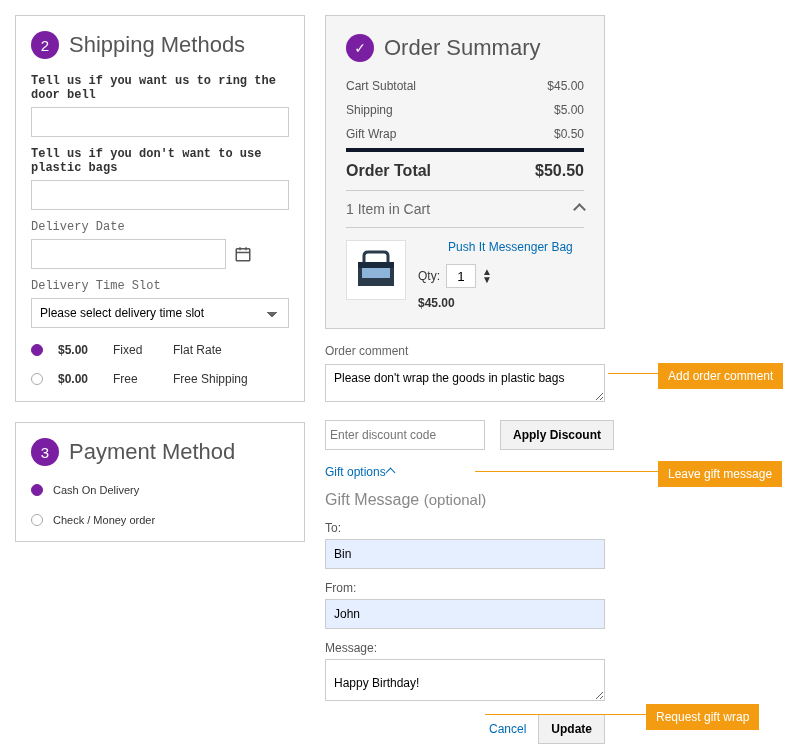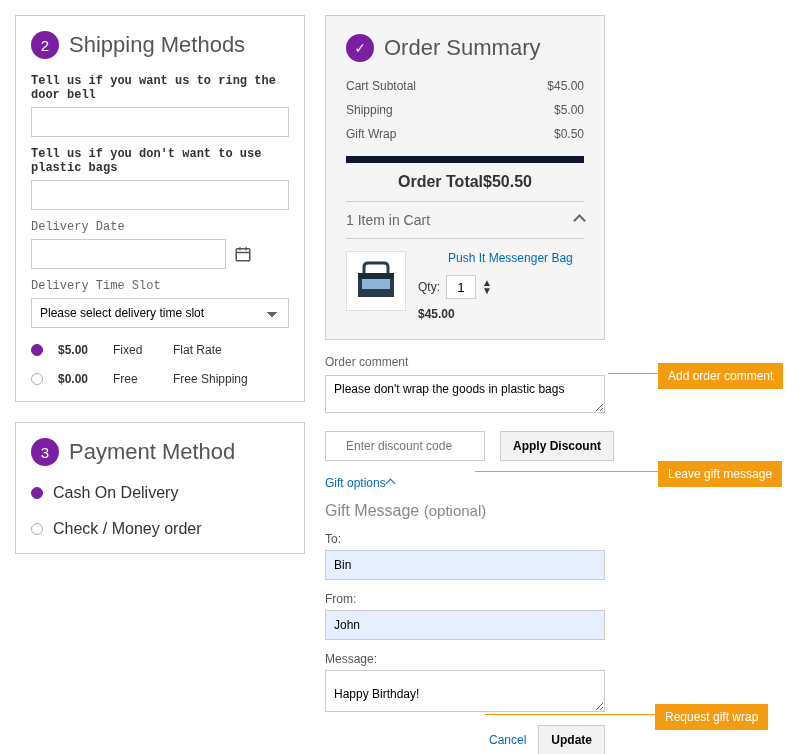--- a/index.html
+++ b/index.html
@@ -20,41 +20,41 @@
 .calendar-icon { width: 18px; height: 18px; color: #555; }
 .select-box { width: 100%; height: 30px; border: 1px solid #ccc; padding: 4px 8px; font-size: 12px; background: #fff; appearance: none; background-image: linear-gradient(45deg, transparent 50%, #666 50%), linear-gradient(135deg, #666 50%, transparent 50%); background-position: calc(100% - 16px) 13px, calc(100% - 11px) 13px; background-size: 5px 5px, 5px 5px; background-repeat: no-repeat; }
 .ship-option { display: flex; align-items: center; margin-top: 15px; font-size: 12px; }
 .ship-option .radio { width: 12px; height: 12px; border-radius: 50%; border: 1px solid #aaa; margin-right: 15px; }
 .ship-option .radio.selected { background: #7b1fa2; border-color: #7b1fa2; }
 .ship-option span { display: inline-block; }
 .ship-option .c1 { width: 55px; font-weight: bold; }
 .ship-option .c2 { width: 60px; }
 .checkbox-row { display: flex; align-items: center; gap: 8px; font-size: 12px; margin-top: 12px; }
 .checkbox-row input[type=checkbox] { width: 13px; height: 13px; }
-.pay-option { display: flex; align-items: center; gap: 10px; margin-top: 18px; font-size: 16px; }
+.pay-option { display: flex; align-items: center; gap: 10px; margin-top: 18px; font-size: 11px; }
 .pay-option .radio { width: 12px; height: 12px; border-radius: 50%; border: 1px solid #aaa; }
 .pay-option .radio.selected { background: #7b1fa2; border-color: #7b1fa2; }
 .summary-box { background: #f5f5f5; border: 1px solid #ccc; padding: 18px 20px; }
 .summary-box .panel-title { margin-bottom: 12px; }
 .summary-line { display: flex; justify-content: space-between; font-size: 12px; padding: 5px 0; color: #555; }
-.summary-total { display: flex; justify-content: center; font-size: 16px; font-weight: bold; padding: 10px 0; border-top: 7px solid #0f172a; margin-top: 10px; }
+.summary-total { display: flex; justify-content: space-between; font-size: 16px; font-weight: bold; padding: 10px 0; border-top: 4px solid #0f172a; margin-top: 2px; }
 .cart-toggle { display: flex; justify-content: space-between; align-items: center; padding: 10px 0; border-top: 1px solid #ccc; font-size: 14px; color: #666; cursor: pointer; }
 .cart-item { display: flex; gap: 12px; border-top: 1px solid #ccc; padding-top: 12px; }
 .item-img { width: 60px; height: 60px; background: #fff; border: 1px solid #e0e0e0; display: flex; align-items: center; justify-content: center; }
 .item-details { flex: 1; font-size: 12px; }
 .item-name { color: #006bb4; margin-bottom: 10px; display: block; margin-left: 30px; }
 .qty-row { display: flex; align-items: center; gap: 6px; margin-bottom: 8px; }
 .qty-input { width: 30px; height: 24px; text-align: center; border: 1px solid #ccc; }
 .spinner { display: flex; flex-direction: column; gap: 0; }
 .spinner-btn { border: none; background: none; color: #333; font-size: 10px; line-height: 8px; cursor: pointer; padding: 0; }
 .item-price { font-weight: bold; }
 .section-label { font-size: 12px; color: #666; margin-top: 15px; margin-bottom: 6px; display: block; }
 .comment-box { width: 280px; height: 38px; border: 1px solid #ccc; padding: 6px 8px; font-size: 12px; resize: both; font-family: inherit; }
 .discount-row { display: flex; align-items: center; gap: 15px; margin-top: 15px; }
-.discount-input { width: 160px; height: 30px; border: 1px solid #ccc; padding: 4px 20px; font-size: 12px; }
+.discount-input { width: 160px; height: 30px; border: 1px solid #ccc; padding: 4px 4px; font-size: 12px; }
 .btn { height: 30px; padding: 0 12px; border: 1px solid #ccc; background: #f2f2f2; font-size: 12px; font-weight: bold; cursor: pointer; }
 .gift-toggle { display: flex; align-items: center; gap: 1px; margin-top: 15px; color: #006bb4; font-size: 12px; cursor: pointer; }
 .gift-header { font-size: 16px; color: #888; margin-top: 12px; font-weight: 300; }
 .gift-header .opt { font-size: 15px; }
 .gift-label { font-size: 12px; color: #555; margin-top: 12px; margin-bottom: 4px; display: block; }
 .gift-input { width: 280px; height: 30px; border: 1px solid #ccc; background: #e6efff; padding: 4px 8px; font-size: 12px; }
 .gift-msg-box { width: 280px; height: 42px; border: 1px solid #ccc; padding: 16px 8px; font-size: 12px; resize: both; font-family: inherit; }
 .gift-actions { width: 280px; display: flex; justify-content: flex-end; align-items: center; gap: 12px; margin-top: 10px; }
 .link-btn { color: #006bb4; font-size: 12px; cursor: pointer; }
 .callout { position: absolute; background: #f39c12; color: #fff; font-size: 12px; padding: 6px 10px; white-space: nowrap; }
@@ -205,15 +205,15 @@
     
 
     
     <div class="callout-line" style="top:358px; left:283px; width:50px;"></div>
     <div class="callout" style="top:348px; left:333px;">Add order comment</div>
 
     <div class="callout-line" style="top:456px; left:150px; width:183px;"></div>
     <div class="callout" style="top:446px; left:333px;">Leave gift message</div>
 
     <div class="callout-line" style="top:699px; left:160px; width:173px;"></div>
-    <div class="callout" style="top:689px; left:330px;">Request gift wrap</div>
+    <div class="callout" style="top:689px; left:321px;">Request gift wrap</div>
   </div>
 </div>
 
 </body></html>

